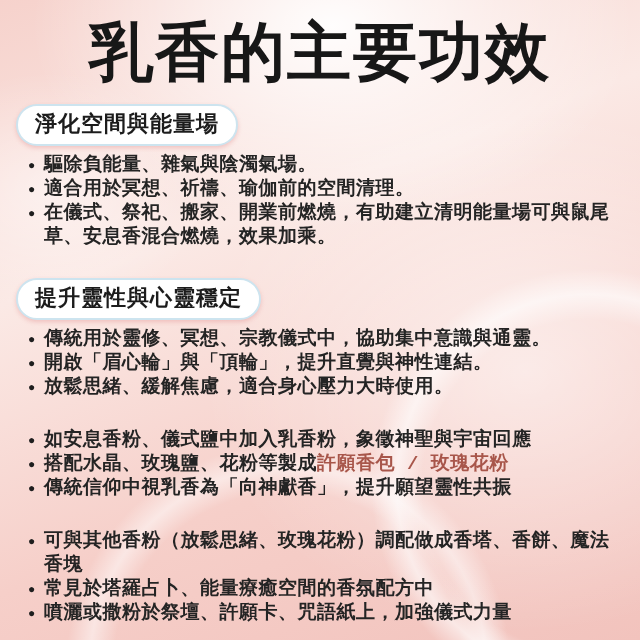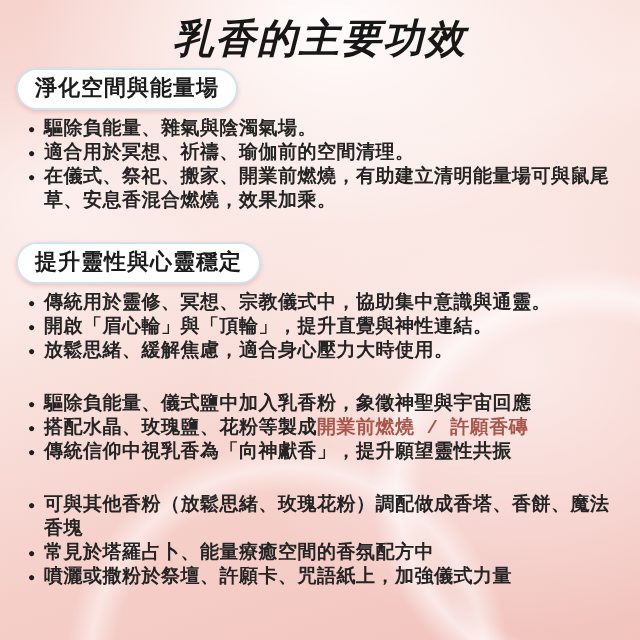--- a/index.html
+++ b/index.html
@@ -19,26 +19,25 @@
       linear-gradient(160deg, #f6d2cc 0%, #fbe9e5 35%, #f6cfc9 68%, #f2c3bd 100%);
   }
   .content {
     position: absolute; inset: 0;
     padding: 12px 16px 0 16px;
   }
   .title {
     text-align: center;
     font-family: "Liberation Serif", "DejaVu Serif", serif;
     font-weight: 900;
-    font-size: 40px;
+    font-size: 64px;
     line-height: 1.15;
     letter-spacing: 2px;
     color: #171717;
-    margin: 4px 0 6px 0;
-    font-style: italic;
+    margin: 4px 0 14px 0;
   }
   .section { margin-top: 29px; }
   .section:first-of-type { margin-top: 4px; }
   .pill {
     display: inline-block;
     background: #ffffff;
     border: 2px solid #cde4ef;
     border-radius: 22px;
     padding: 3px 17px 5px 17px;
     font-size: 22px;
@@ -108,25 +107,25 @@
           <span class="marker">●</span>
           <span class="btext">放鬆思緒、緩解焦慮，適合身心壓力大時使用。</span>
         </div>
       </div>
     </div>
 
     <div class="section">
       <div class="bullets">
         <div class="bullet">
           <span class="marker">●</span>
-          <span class="btext">驅除負能量、儀式鹽中加入乳香粉，象徵神聖與宇宙回應</span>
+          <span class="btext">如安息香粉、儀式鹽中加入乳香粉，象徵神聖與宇宙回應</span>
         </div>
         <div class="bullet">
           <span class="marker">●</span>
-          <span class="btext"><span>搭配水晶、玫瑰鹽、花粉等製成</span><span class="accent">開業前燃燒 / 許願香磚</span></span>
+          <span class="btext"><span>搭配水晶、玫瑰鹽、花粉等製成</span><span class="accent">許願香包 / 玫瑰花粉</span></span>
         </div>
         <div class="bullet">
           <span class="marker">●</span>
           <span class="btext">傳統信仰中視乳香為「向神獻香」，提升願望靈性共振</span>
         </div>
       </div>
     </div>
 
     <div class="section">
       <div class="bullets">

